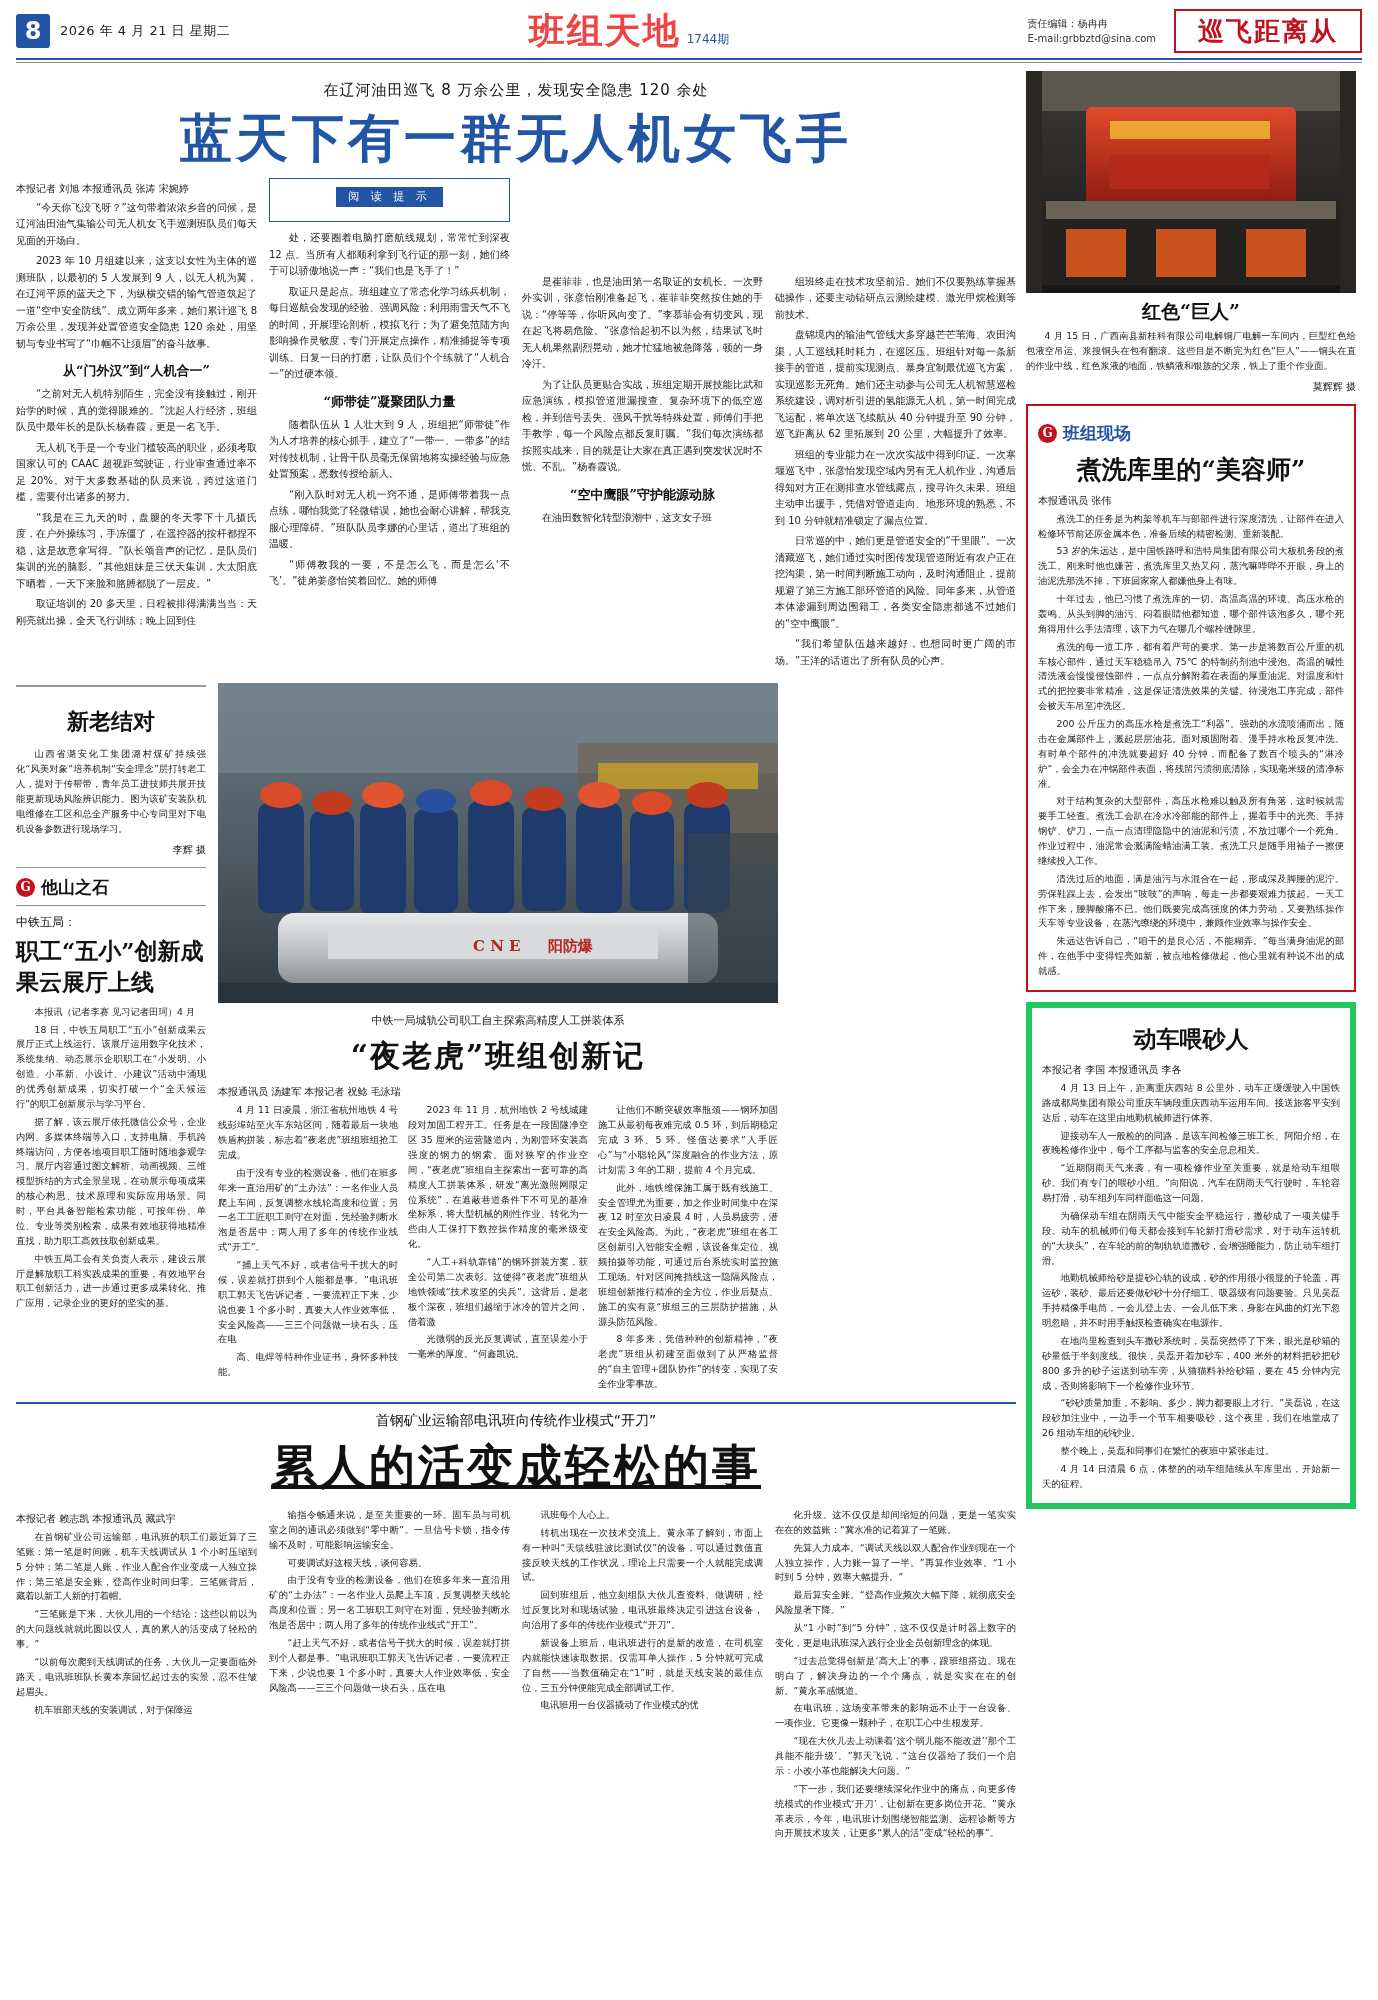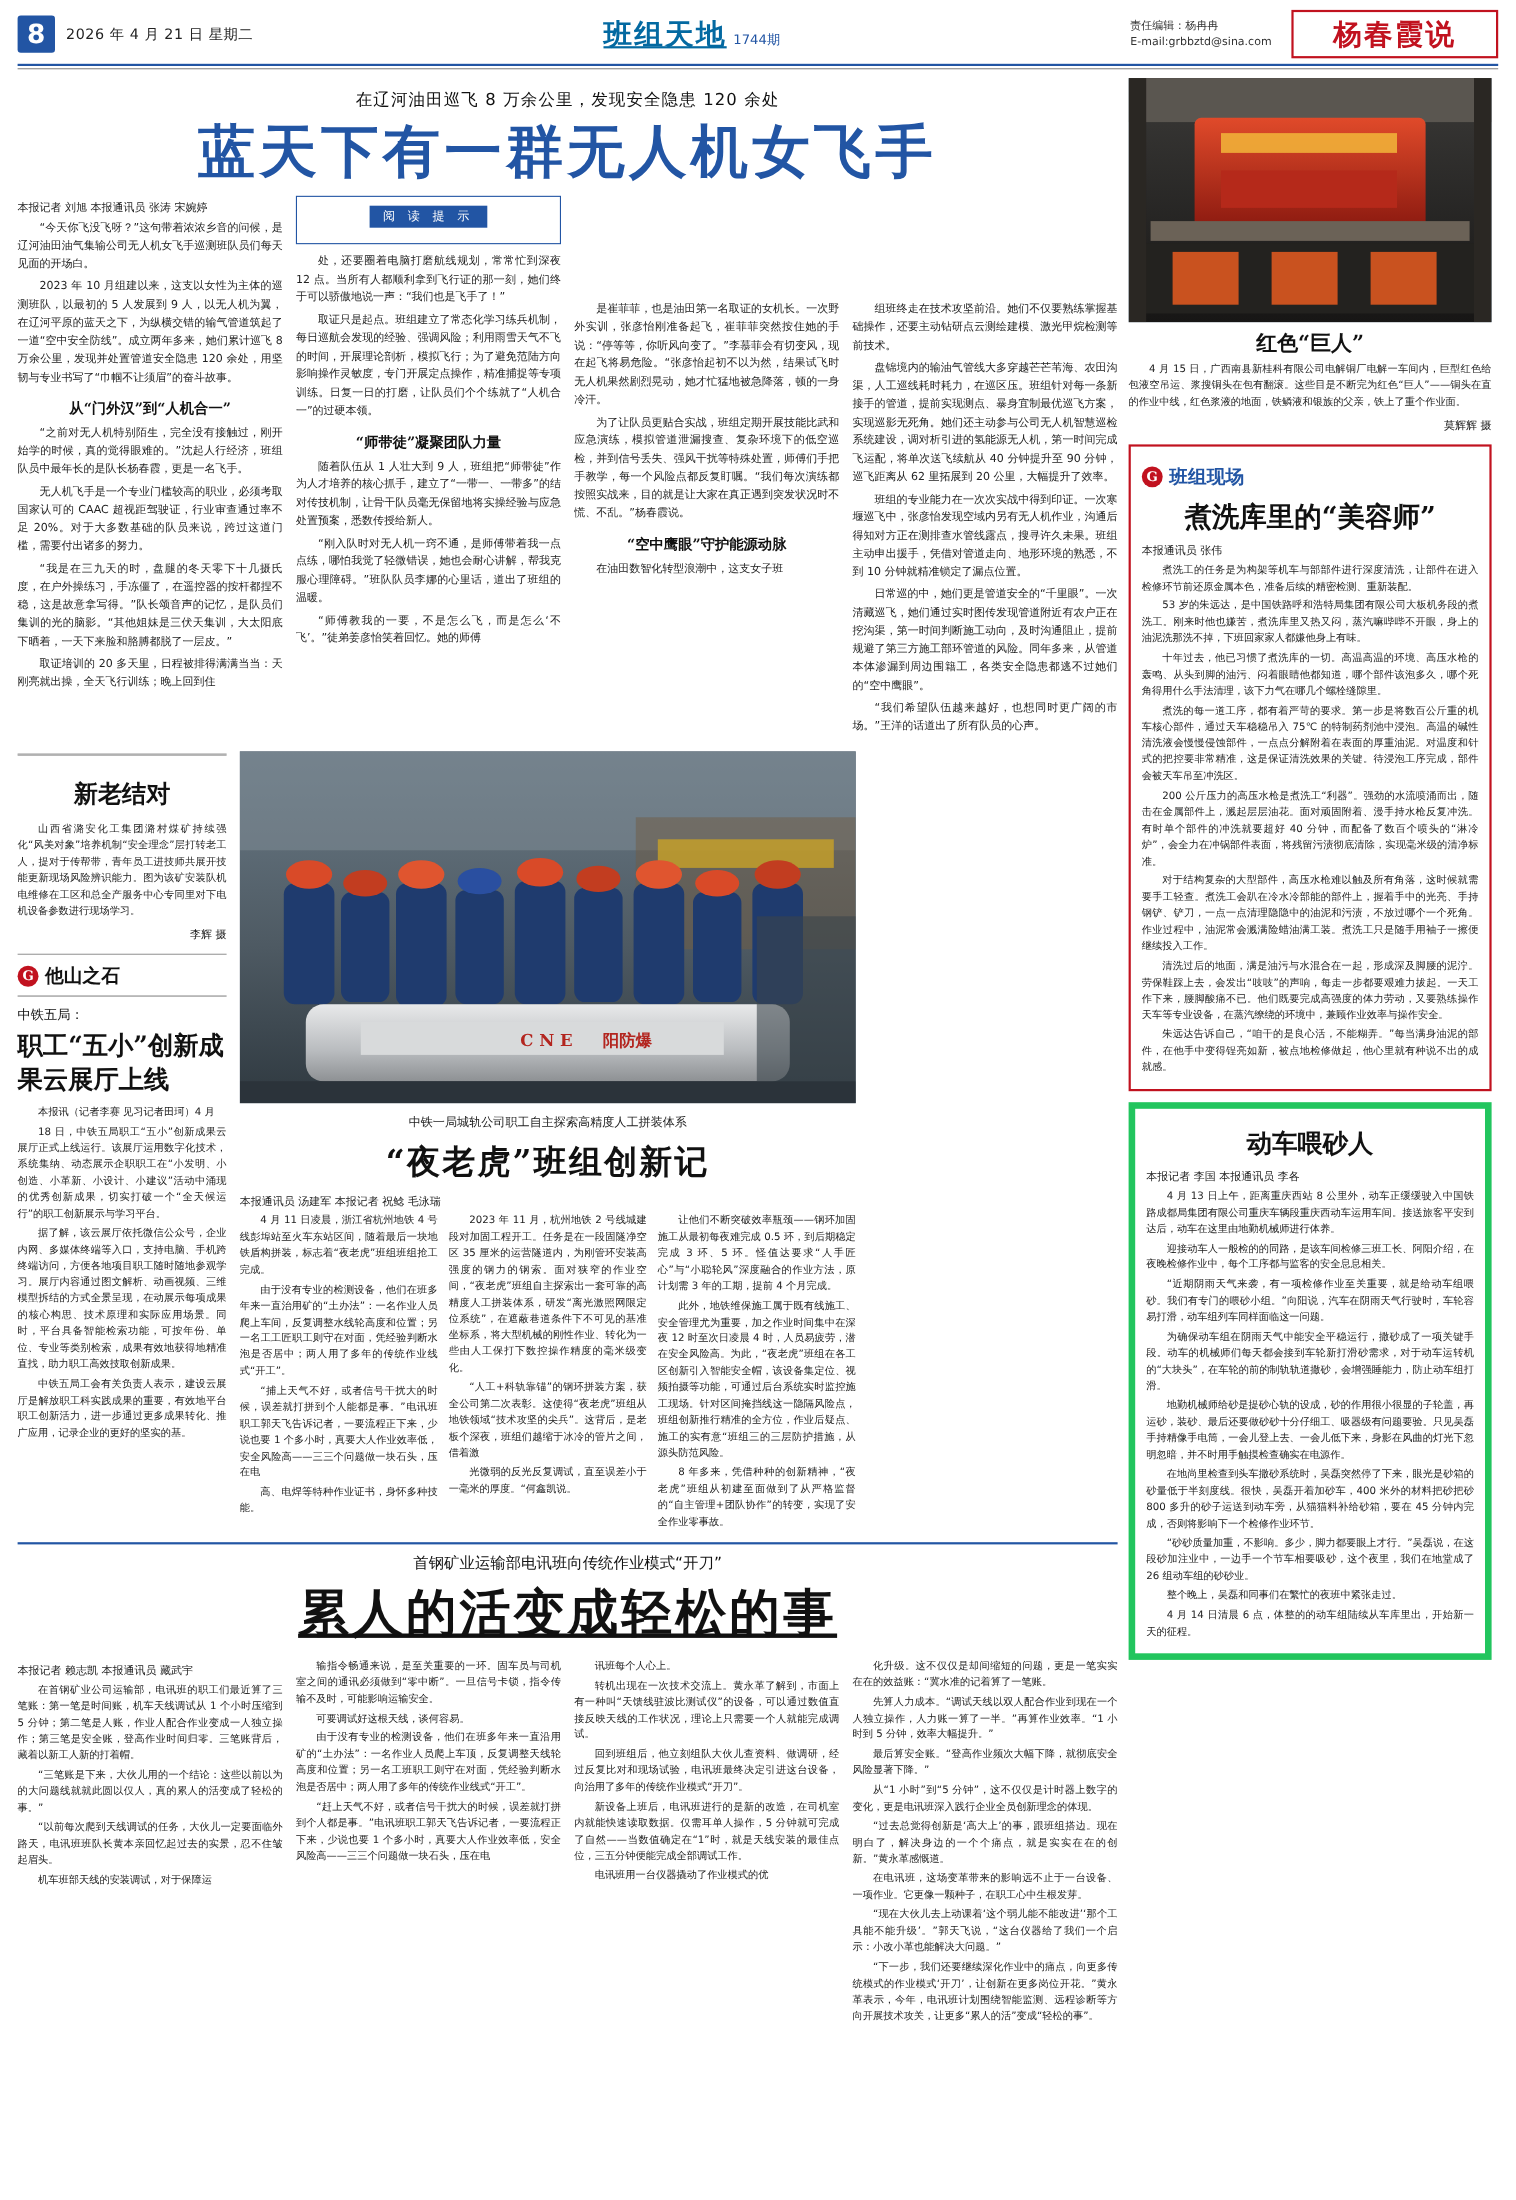--- a/index.html
+++ b/index.html
@@ -16,21 +16,21 @@
 
   
   .masthead { display:flex; align-items:center; height:56px; padding-top:6px; }
   .page-num {
     width:34px; height:34px; background:#2255a4; color:#fff;
     font-size:24px; font-weight:bold; display:flex; align-items:center;
     justify-content:center; border-radius:3px; font-family:"DejaVu Sans",sans-serif;
   }
   .page-date { font-size:13px; color:#222; margin-left:10px; letter-spacing:.5px; }
   .section-title-wrap { flex:1; text-align:center; display:flex; align-items:baseline; justify-content:center; }
-  .section-title { font-size:26px; font-weight:bold; color:#0369a1; font-family:"DejaVu Serif","Liberation Serif",serif; letter-spacing:2px;text-decoration:underline;}
+  .section-title { font-size:36px; font-weight:bold; color:#ef4444; font-family:"DejaVu Serif","Liberation Serif",serif; letter-spacing:2px;}
   .issue-no { font-size:12px; color:#2255a4; margin-left:6px; }
   .editor-info { font-size:10px; color:#333; line-height:1.5; text-align:left; margin-right:18px; }
   .paper-logo {
     width:188px; height:44px; border:2px solid #c1121f; color:#c1121f;
     display:flex; align-items:center; justify-content:center;
     font-size:26px; font-weight:bold; font-family:"DejaVu Serif","Liberation Serif",serif;
     letter-spacing:2px;
   }
   .rule-thick { border-top:2px solid #2255a4; margin:2px 0 0 0; }
   .rule-thin { border-top:1px solid #888; margin-top:2px; }
@@ -108,21 +108,21 @@
     <div class="page-num">8</div>
     <div class="page-date">2026 年 4 月 21 日   星期二</div>
     <div class="section-title-wrap">
       <div class="section-title">班组天地</div>
       <div class="issue-no">1744期</div>
     </div>
     <div class="editor-info">
       <div>责任编辑：杨冉冉</div>
       <div>E-mail:grbbztd@sina.com</div>
     </div>
-    <div class="paper-logo">杨春霞说</div>
+    <div class="paper-logo">巡飞距离从</div>
   </div>
   <div class="rule-thick"></div>
   <div class="rule-thin"></div>
 
   <div class="body-grid">
 
     <div class="col-left">
 
       <div class="lead-kicker">在辽河油田巡飞 8 万余公里，发现安全隐患 120 余处</div>
       <div class="lead-head">蓝天下有一群无人机女飞手</div>

